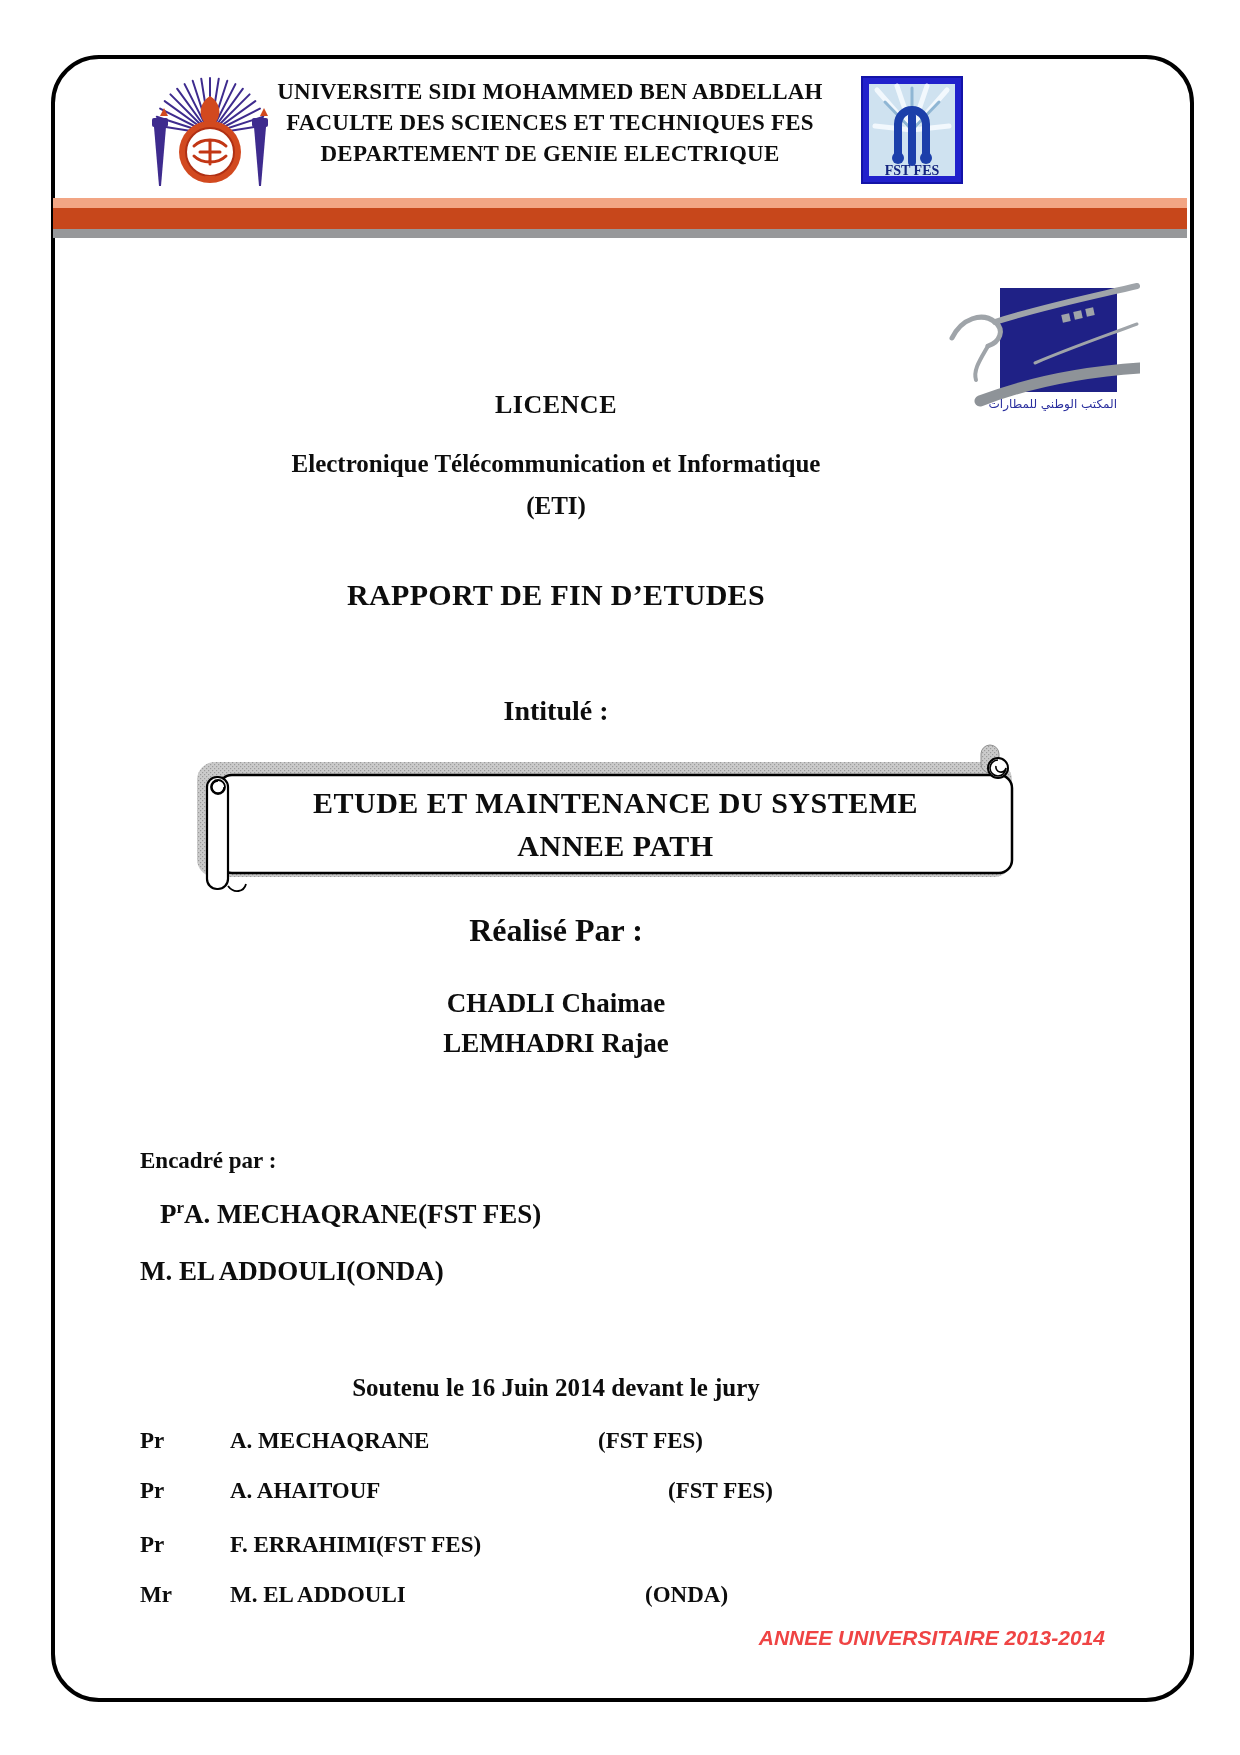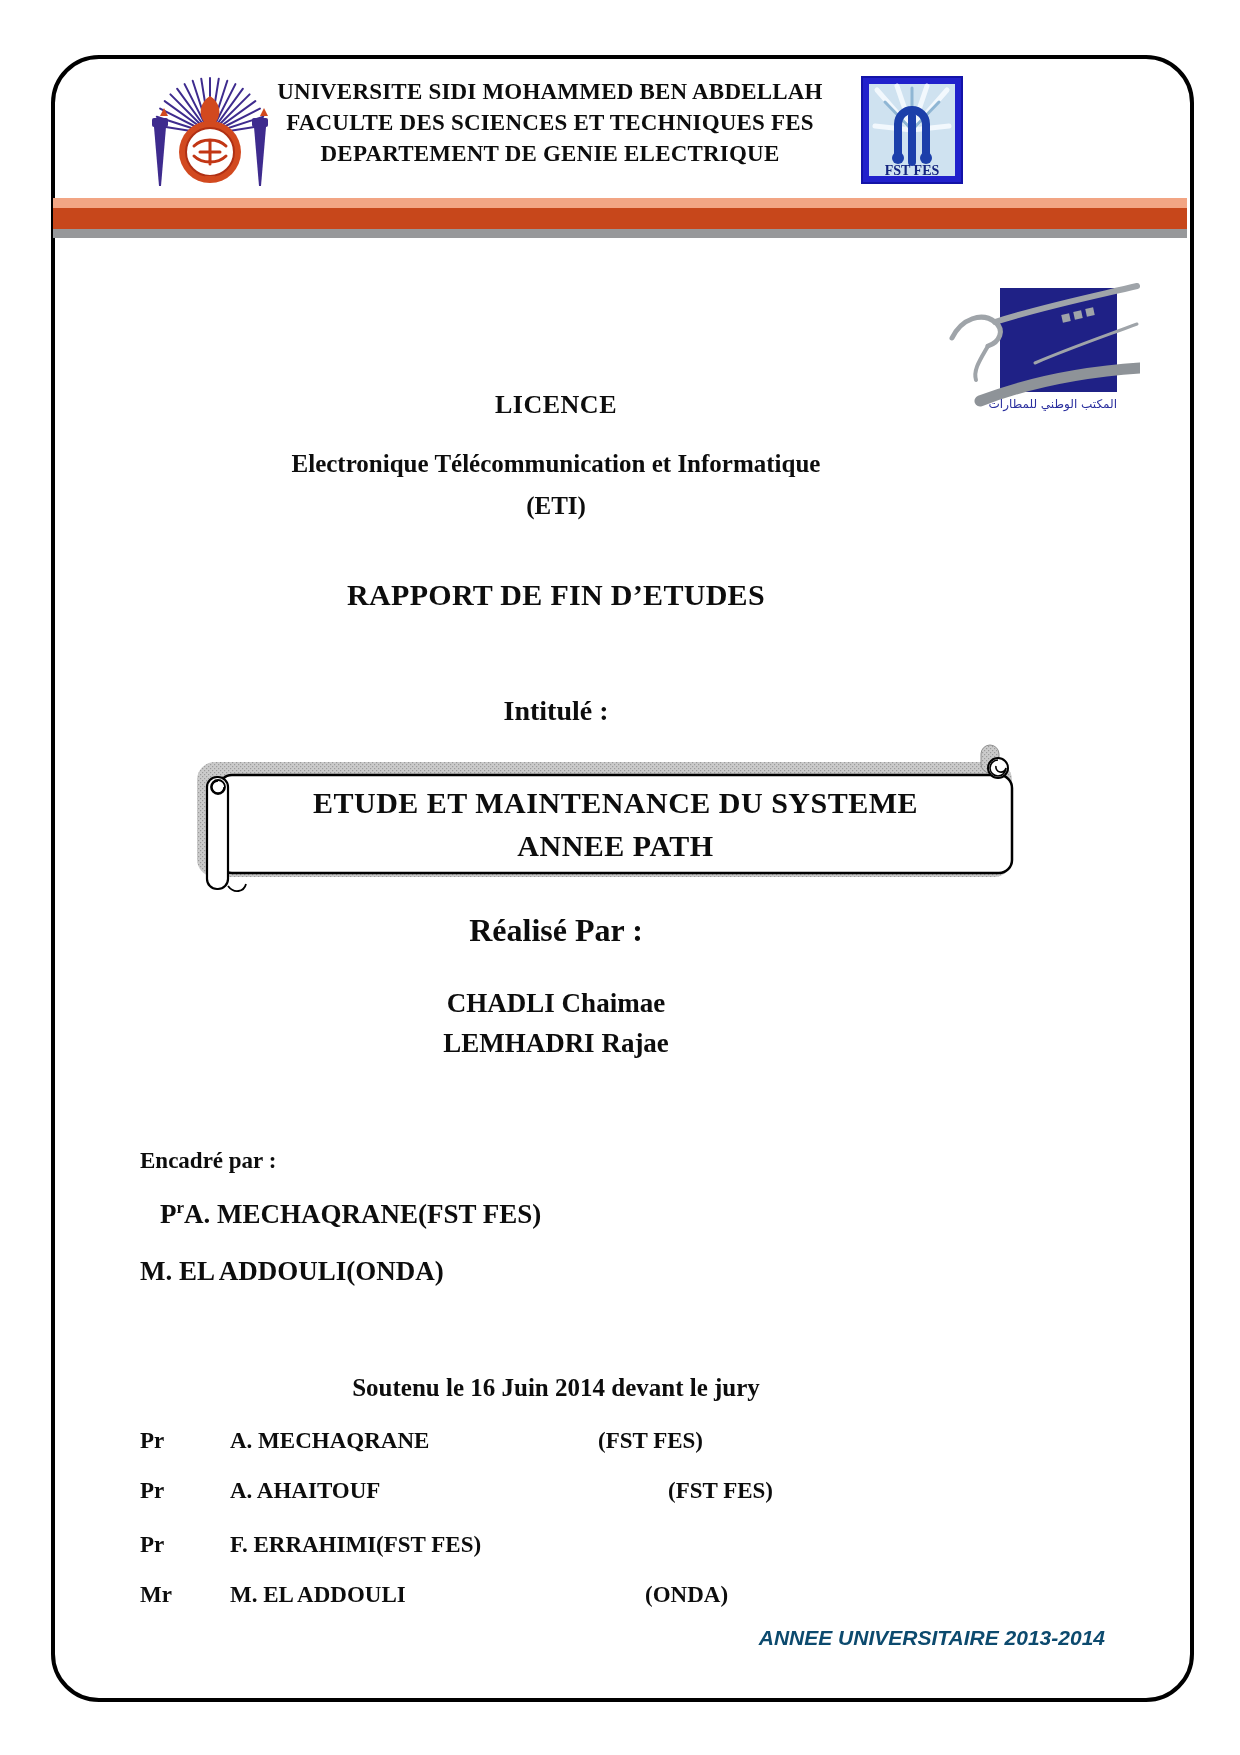--- a/index.html
+++ b/index.html
@@ -46,21 +46,21 @@
   .jury-row{position:absolute;left:140px;width:980px;height:32px;font-weight:bold;font-size:23px;}
   .jury-row .jt{position:absolute;left:0;}
   .jury-row .jn{position:absolute;left:59px;margin-left:31px;}
   .jury-row .ja{position:absolute;}
   #jury-row-1{top:1428px;} #jury-row-1 .ja{left:458px;}
   #jury-row-2{top:1478px;} #jury-row-2 .ja{left:528px;}
   #jury-row-3{top:1532px;}
   #jury-row-4{top:1582px;} #jury-row-4 .ja{left:505px;}
   
   .t-annee{position:absolute;right:135px;top:1626px;font-family:"Liberation Sans",sans-serif;
-        font-weight:bold;font-style:italic;font-size:21px;color:#0c4a6e;}
+        font-weight:bold;font-style:italic;font-size:21px;color:#ef4444;}
 </style>
 </head>
 <body>
 
 <div class="page">
 
   <div class="border-frame"></div>
 
   <svg class="univ-logo" width="128" height="120" viewBox="0 0 128 120">
     <g stroke="#3E2B8E" stroke-width="2" stroke-linecap="round">

